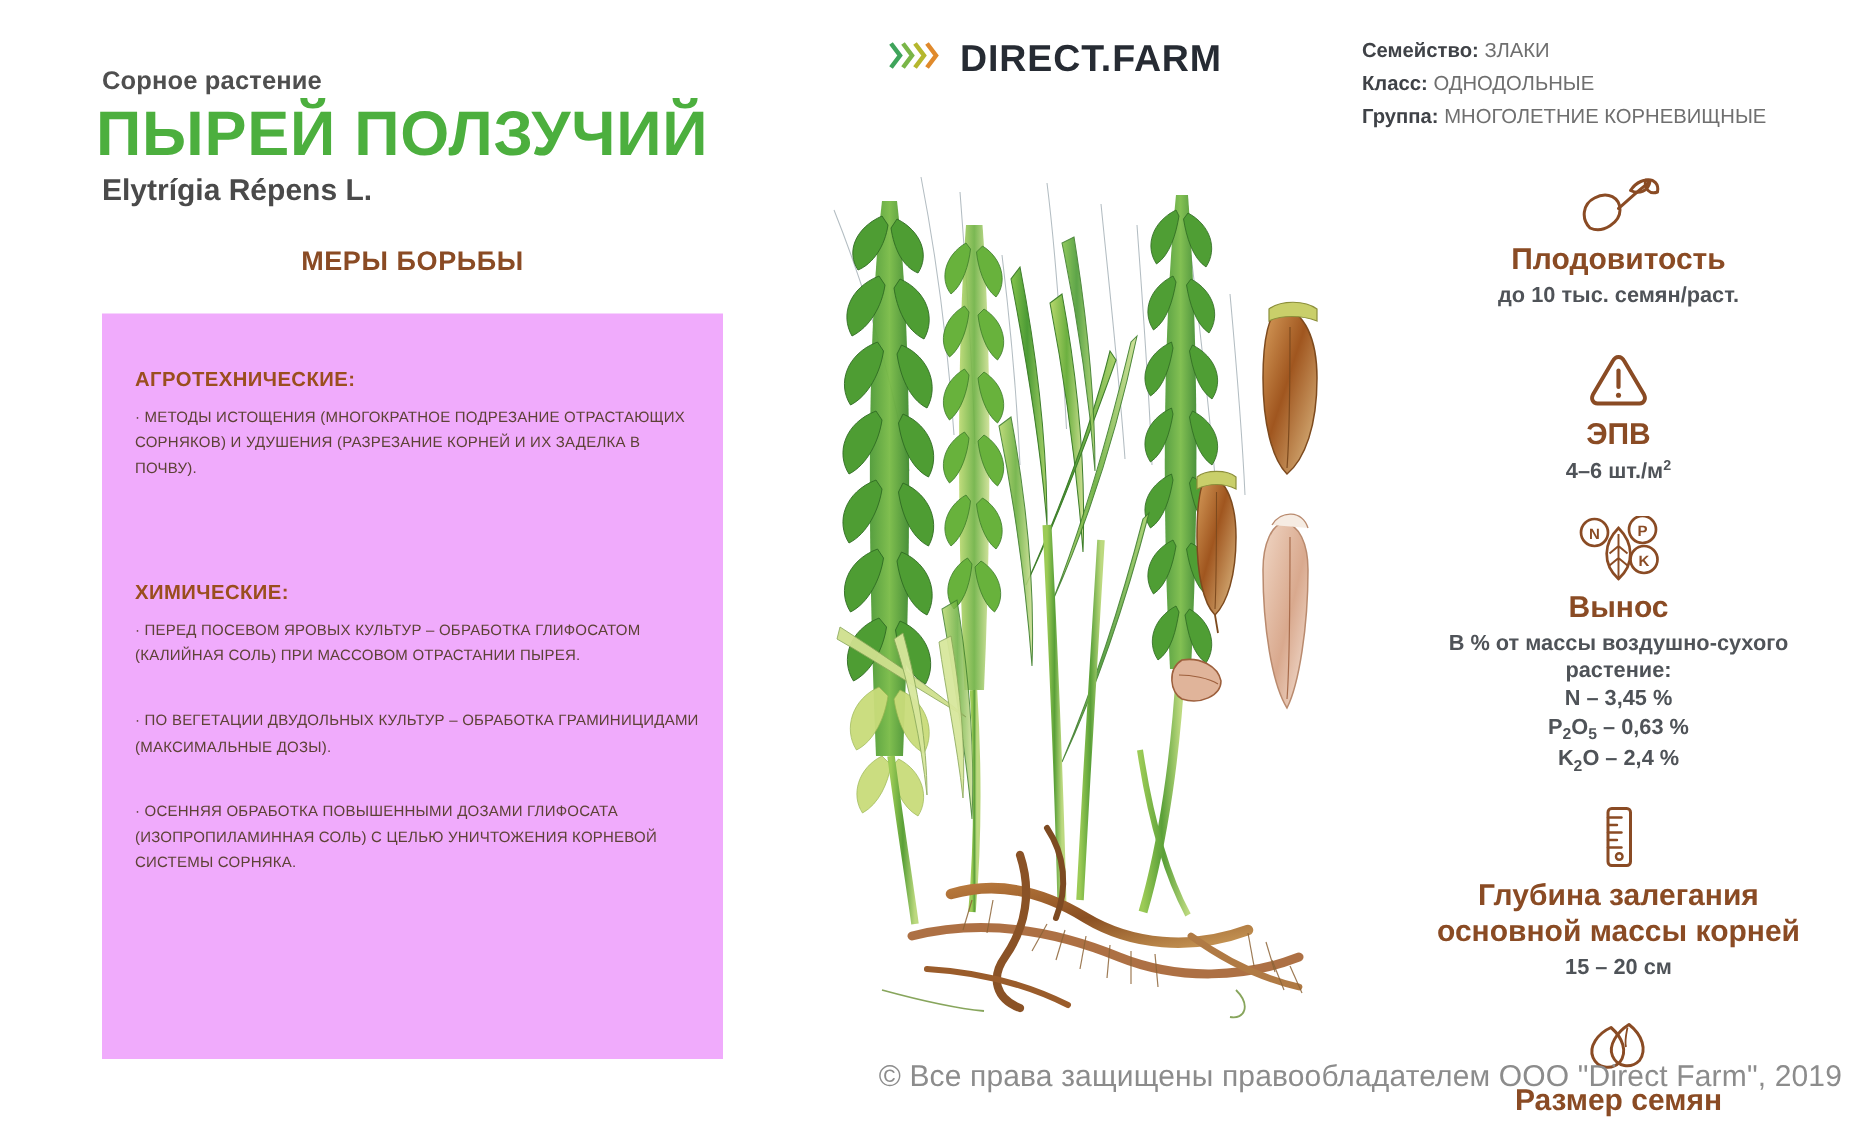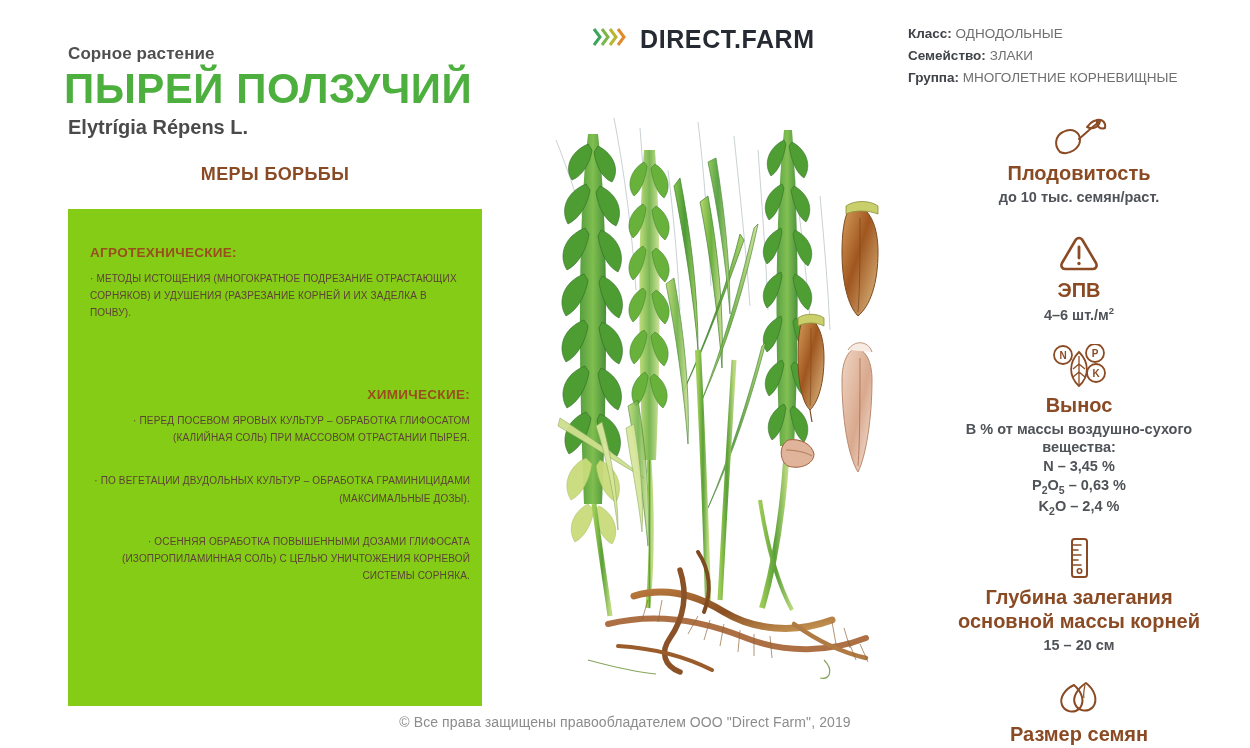--- a/index.html
+++ b/index.html
@@ -56,21 +56,21 @@
     font-size: 18px;
     font-weight: bold;
     color: #8a4b24;
     letter-spacing: 0.4px;
   }
   .measures-panel {
     position: absolute;
     left: 68px; top: 193px;
     width: 414px;
     height: 497px;
-    background: #84cc16;
+    background: #f0abfc;
   }
   .block {
     position: absolute;
     left: 22px;
     width: 380px;
   }
   .block-title {
     font-size: 13.5px;
     font-weight: bold;
     color: #9a4e1e;
@@ -78,21 +78,21 @@
     margin-bottom: 10px;
   }
   .bullet {
     font-size: 10px;
     line-height: 1.72;
     color: #5d4236;
     letter-spacing: 0.15px;
   }
   .bullet + .bullet { margin-top: 26px; }
   .block-agro { top: 36px; }
-  .block-chem { top: 178px; text-align: right; }
+  .block-chem { top: 178px; }
 
   
   .logo {
     position: absolute;
     left: 592px; top: 24px;
     display: flex;
     align-items: center;
     gap: 14px;
   }
   .logo-mark { display: block; }
@@ -160,22 +160,23 @@
 
   .fact-fertility { margin-bottom: 22px; }
   .fact-etp { margin-bottom: 20px; }
   .fact-removal { margin-bottom: 18px; }
   .fact-depth { margin-bottom: 18px; }
 
   .footer {
     position: absolute;
     left: 0; right: 0;
     bottom: 18px;
-    text-align: center;
-    font-size: 14px;
+    text-align: right;
+    padding-right: 22px;
+    font-size: 20px;
     color: #8c8c8c;
     letter-spacing: 0.1px;
   }
 </style>
 </head>
 <body>
 
 <div class="left-col">
 
   <div class="kicker">Сорное растение</div>
@@ -404,26 +405,26 @@
       <path d="M312 258 C 312 292, 312 340, 310 366" stroke="#a86c4c" stroke-width="0.8" fill="none"></path>
 
       <path d="M240 340 C 252 338, 264 344, 266 354 C 266 364, 252 370, 240 366 C 232 362, 230 346, 240 340 Z" fill="#e0b49a" stroke="#9d5f3c" stroke-width="1"></path>
       <path d="M238 350 C 246 350, 258 352, 264 356" stroke="#9d5f3c" stroke-width="0.7" fill="none"></path>
     </g>
   </svg>
 </div>
 
 <div class="meta">
   <div class="meta-row">
+    <span class="meta-label">Семейство:</span>
+    <span>ЗЛАКИ</span>
+  </div>
+  <div class="meta-row">
     <span class="meta-label">Класс:</span>
     <span>ОДНОДОЛЬНЫЕ</span>
-  </div>
-  <div class="meta-row">
-    <span class="meta-label">Семейство:</span>
-    <span>ЗЛАКИ</span>
   </div>
   <div class="meta-row">
     <span class="meta-label">Группа:</span>
     <span>МНОГОЛЕТНИЕ КОРНЕВИЩНЫЕ</span>
   </div>
 </div>
 
 <div class="facts">
 
   <div class="fact fact-fertility">
@@ -463,21 +464,21 @@
         </g>
         <text x="15" y="15" text-anchor="middle" font-family="Liberation Sans, sans-serif" font-size="10" font-weight="bold" fill="#8a4b24">N</text>
         <text x="47" y="13" text-anchor="middle" font-family="Liberation Sans, sans-serif" font-size="10" font-weight="bold" fill="#8a4b24">P</text>
         <text x="48" y="33" text-anchor="middle" font-family="Liberation Sans, sans-serif" font-size="10" font-weight="bold" fill="#8a4b24">K</text>
         <path d="M31 8 C 41 18, 42 32, 31 42 C 20 32, 21 18, 31 8 Z" fill="none" stroke="#8a4b24" stroke-width="1.8"></path>
         <path d="M31 12 L31 42 M31 20 L25 25 M31 20 L37 25 M31 28 L25 33 M31 28 L37 33" stroke="#8a4b24" stroke-width="1.3"></path>
       </svg>
     </div>
     <div class="fact-title">Вынос</div>
     <div class="fact-value">В % от массы воздушно-сухого</div>
-    <div class="fact-value" style="margin-top:0;">вещества:</div>
+    <div class="fact-value" style="margin-top:0;">растение:</div>
     <div class="fact-value" style="margin-top:0;">N – 3,45 %</div>
     <div class="fact-value" style="margin-top:0;"><span>P</span><span class="sub">2</span><span>O</span><span class="sub">5</span><span> – 0,63 %</span></div>
     <div class="fact-value" style="margin-top:0;"><span>K</span><span class="sub">2</span><span>O</span><span> – 2,4 %</span></div>
   </div>
 
   <div class="fact fact-depth">
     <div class="fact-icon">
       <svg width="30" height="44" viewBox="0 0 30 44">
         <rect x="8" y="3" width="15" height="38" rx="2.5" fill="none" stroke="#8a4b24" stroke-width="2"></rect>
         <g stroke="#8a4b24" stroke-width="1.6" stroke-linecap="round">

